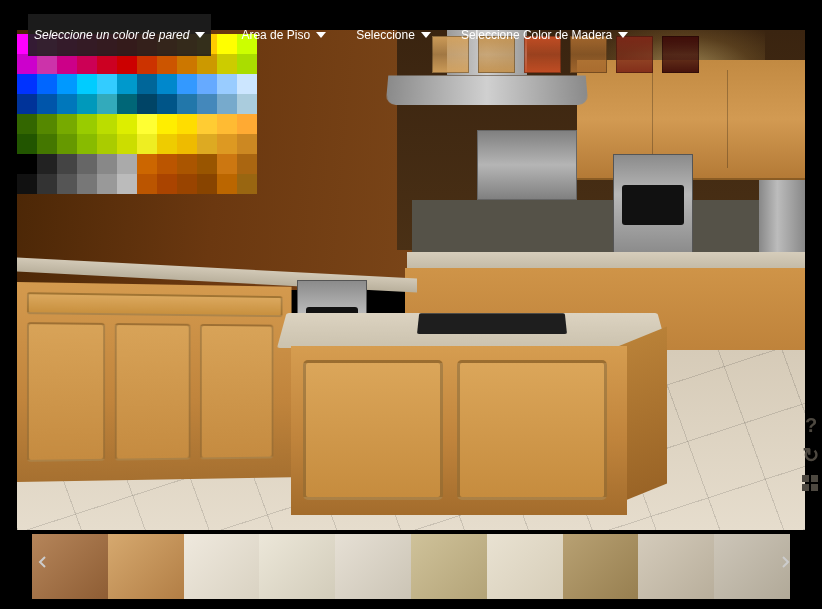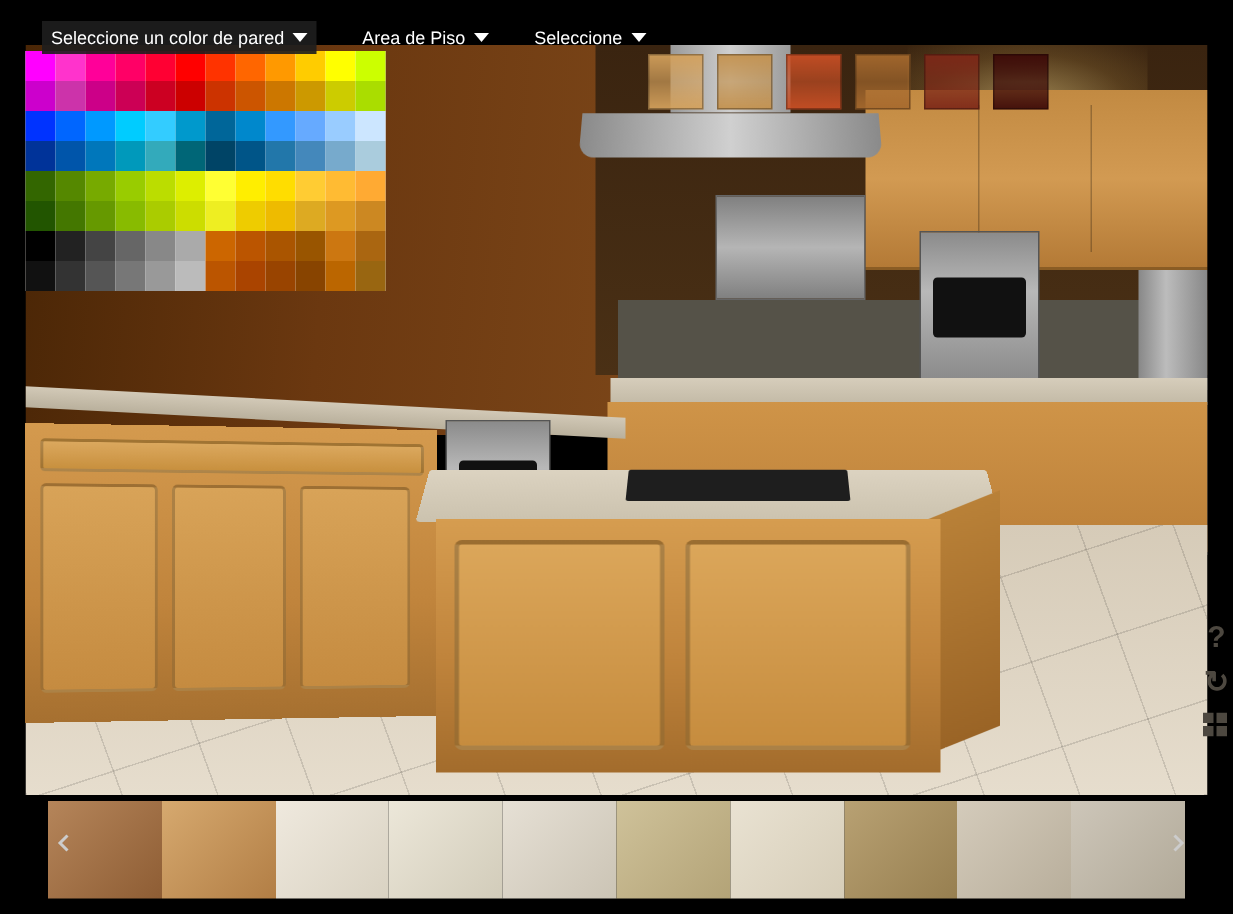--- a/index.html
+++ b/index.html
@@ -24,21 +24,22 @@
 .menu-item {
   color: #fff;
   font-size: 12px;
   display: flex;
   align-items: center;
   gap: 6px;
   cursor: pointer;
 }
 .menu-item.active {
   background: rgba(30,30,30,0.9);
-  padding: 4px 6px;
+  padding: 14px 6px;
+  font-style: italic;
 }
 .caret-down {
   width: 0; height: 0;
   border-left: 5px solid transparent;
   border-right: 5px solid transparent;
   border-top: 6px solid #fff;
 }
 .color-palette {
   position: absolute;
   top: 34px;
@@ -359,20 +360,24 @@
   <div class="menu-item active">
     <span>Seleccione un color de pared</span>
     <span class="caret-down"></span>
   </div>
   <div class="menu-item">
     <span>Area de Piso</span>
     <span class="caret-down"></span>
   </div>
   <div class="menu-item">
     <span>Seleccione</span>
+    <span class="caret-down"></span>
+  </div>
+  <div class="menu-item">
+    <span>Seleccione Color de Madera</span>
     <span class="caret-down"></span>
   </div>
 </div>
 
 <div class="color-palette">
   <div class="palette-grid" id="palette-grid">
       <div class="swatch" style="background: rgb(255, 0, 255);"></div>
       <div class="swatch" style="background: rgb(255, 51, 204);"></div>
       <div class="swatch" style="background: rgb(255, 0, 153);"></div>
       <div class="swatch" style="background: rgb(255, 0, 102);"></div>

